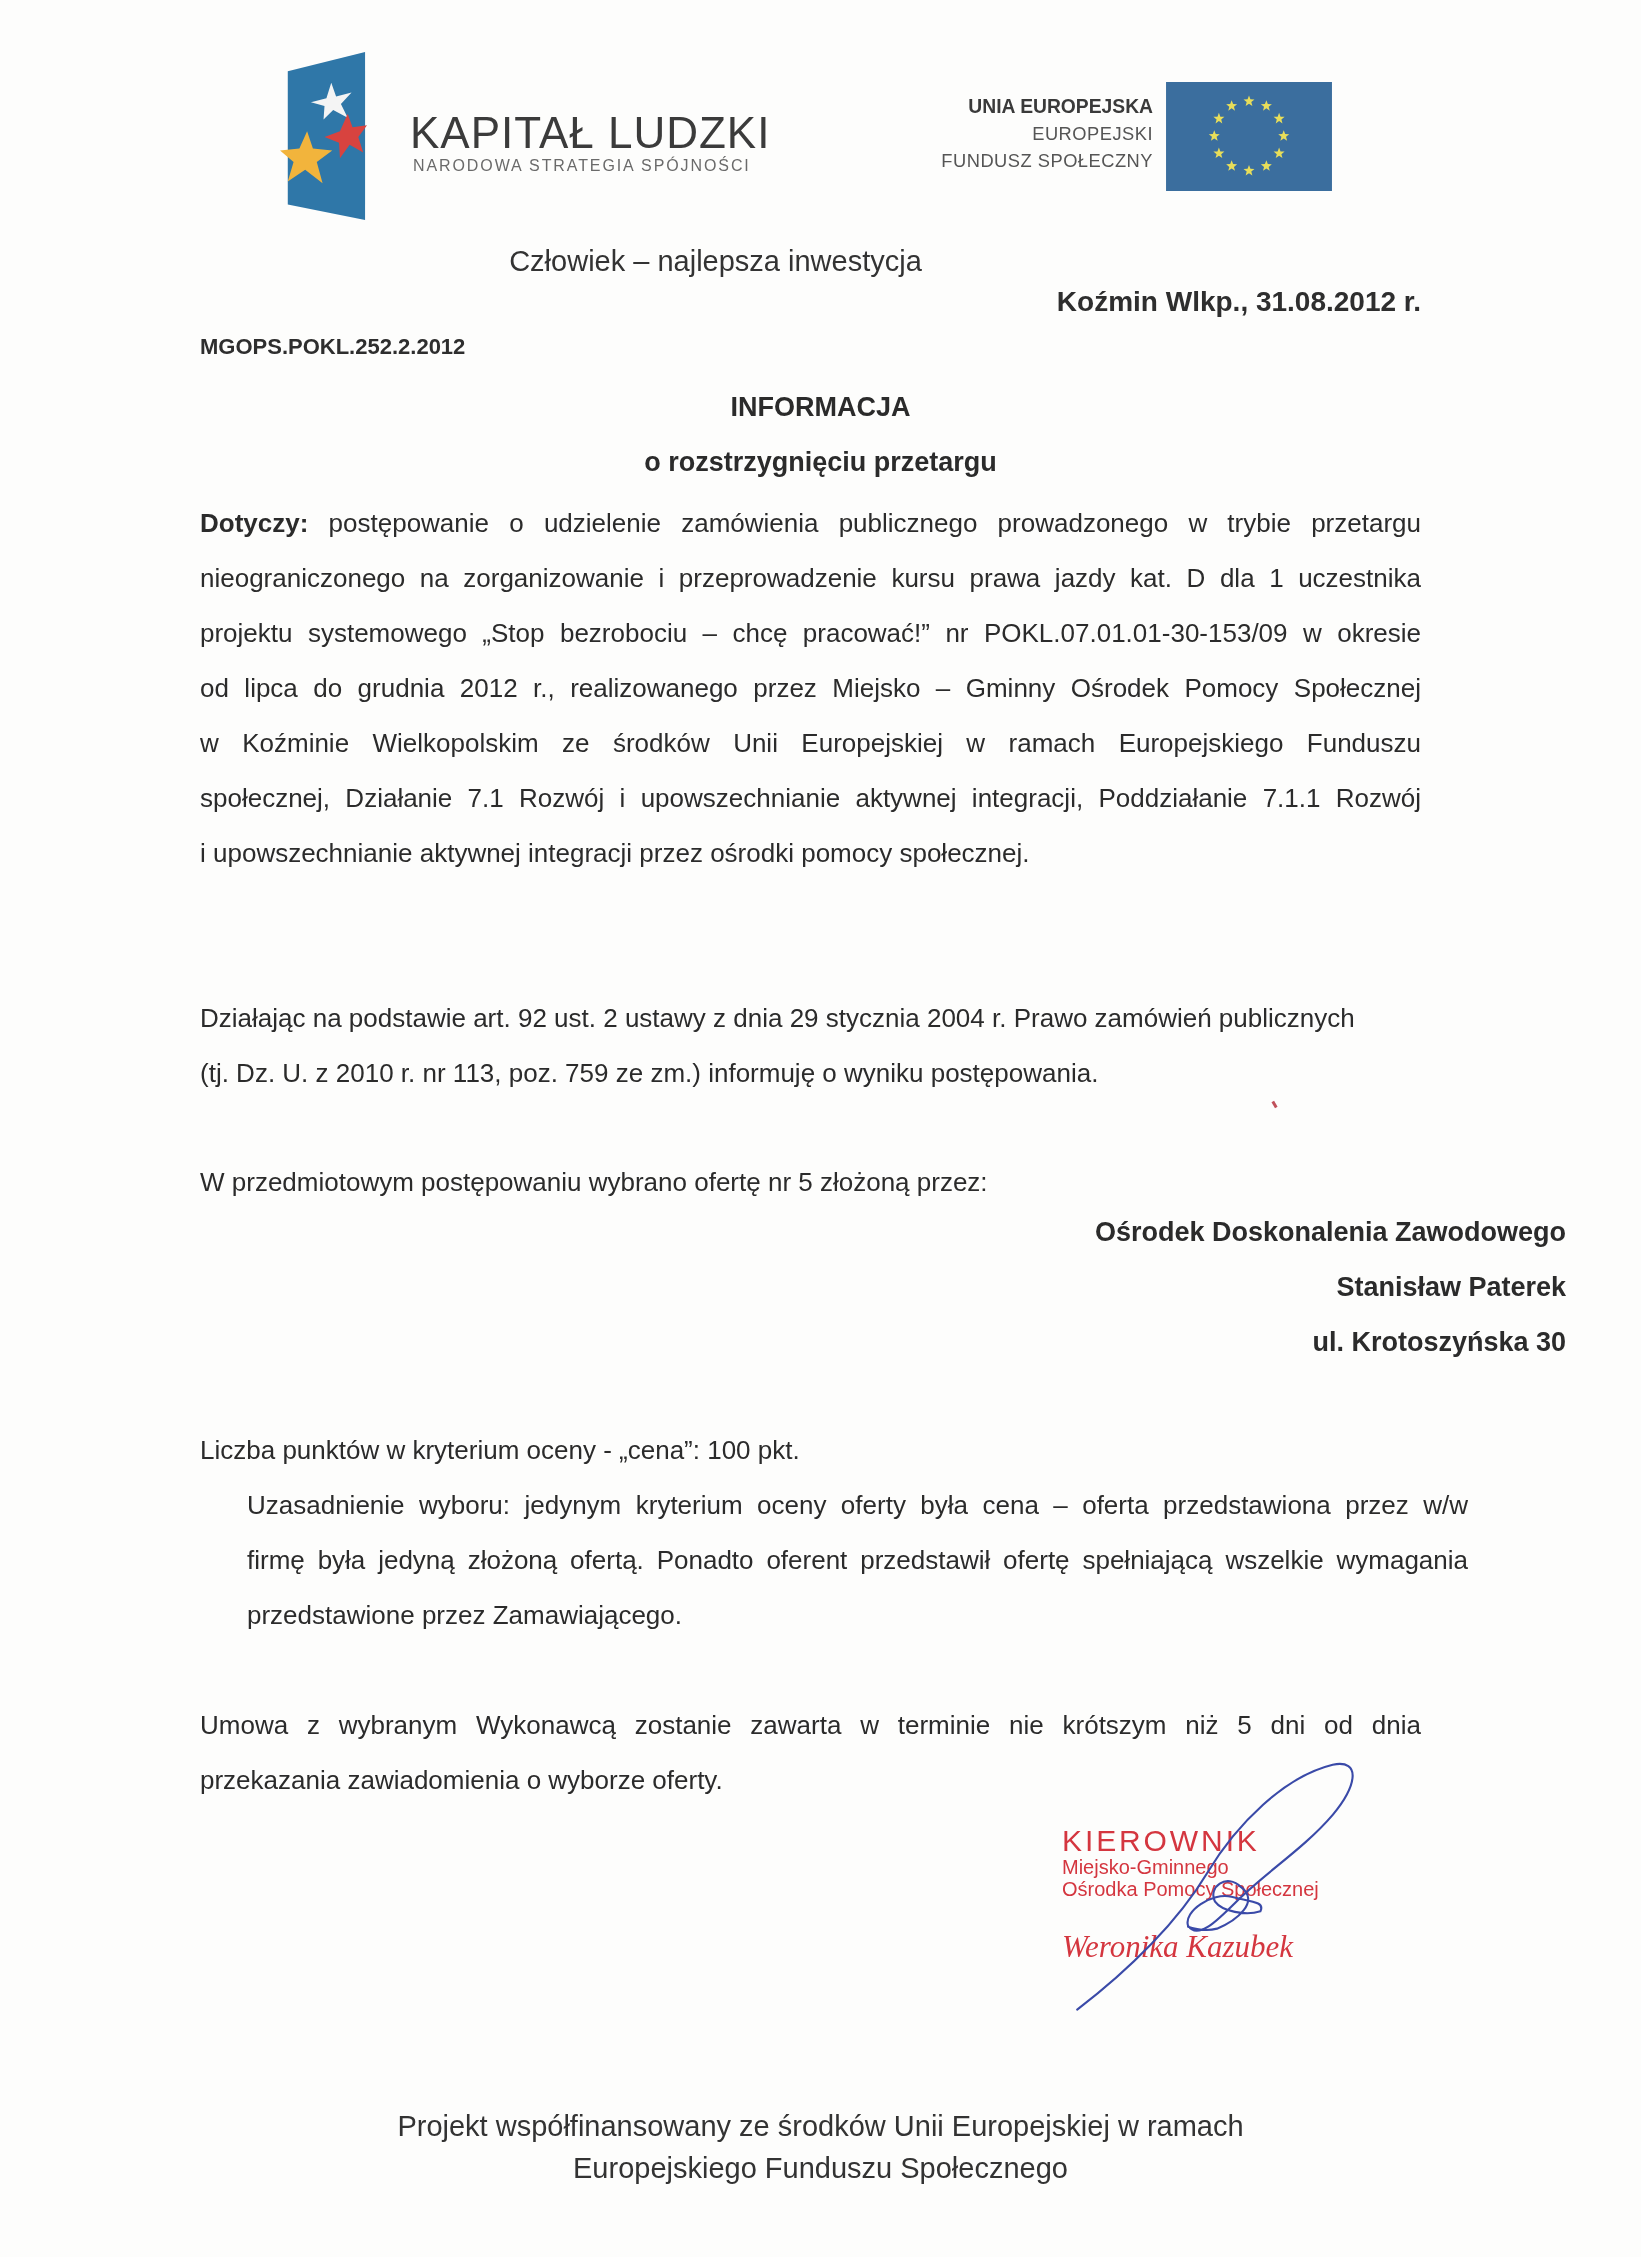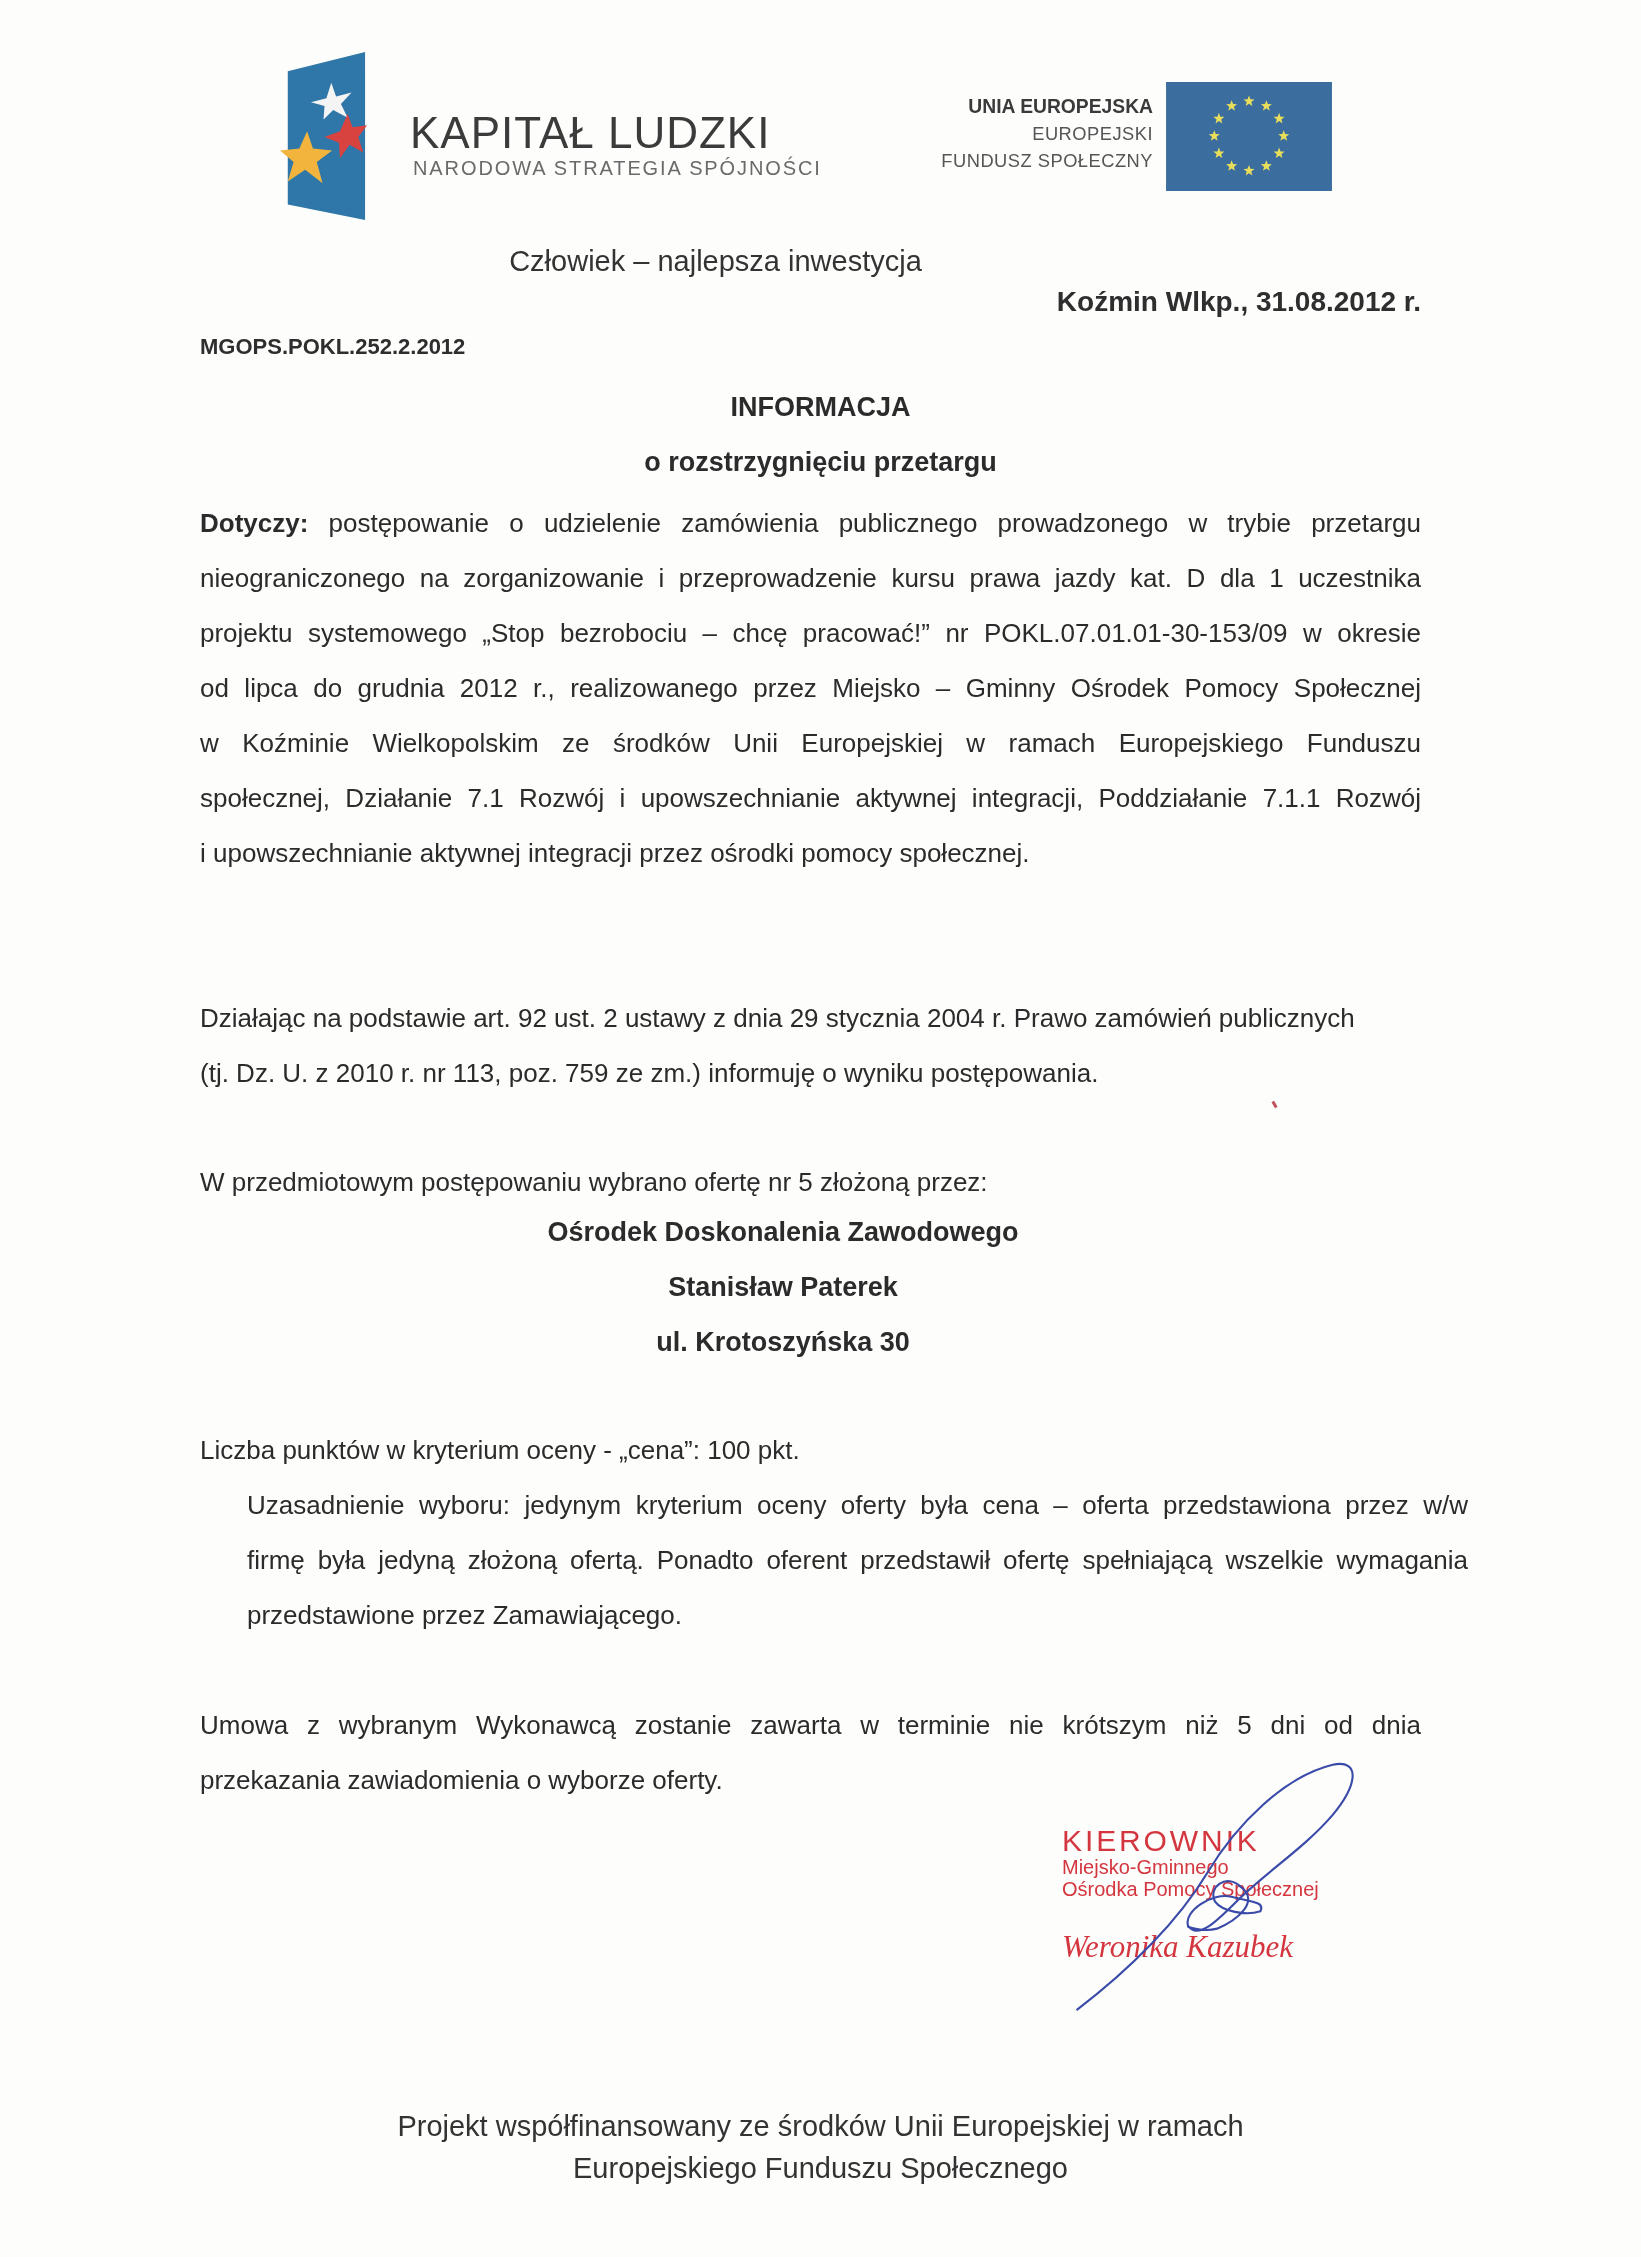--- a/index.html
+++ b/index.html
@@ -6,41 +6,41 @@
   body {
     width: 1641px; height: 2257px; position: relative; overflow: hidden;
     background: #fdfdfc;
     font-family: "Liberation Sans", "DejaVu Sans", sans-serif;
     color: #2b2b2b;
   }
   .abs { position: absolute; }
   
   .kl-flag { left: 280px; top: 50px; width: 89px; height: 172px; }
   .kl-title { left: 410px; top: 108px; font-size: 44px; letter-spacing: 1px; color: #3b3b3b; white-space: nowrap; }
-  .kl-sub { left: 413px; top: 157px; font-size: 20px; letter-spacing: 1.9px; color: #6a6a6a; white-space: nowrap; }
+  .kl-sub { left: 413px; top: 157px; font-size: 16px; letter-spacing: 1.9px; color: #6a6a6a; white-space: nowrap; }
   .eu-text { left: 869px; width: 284px; top: 93px; text-align: right; }
   .eu-text div { white-space: nowrap; }
   .eu-l1 { font-size: 19.3px; font-weight: bold; color: #3a3a3a; line-height: 27px; }
   .eu-l2, .eu-l3 { font-size: 18.3px; color: #555; line-height: 27px; letter-spacing: 0.5px; }
   .eu-flag { left: 1166px; top: 82px; width: 166px; height: 109px; }
 
   .tagline { left: 0; width: 1431px; top: 245px; text-align: center; font-size: 29px; color: #333; }
   .place-date { right: 220px; top: 286px; font-size: 28px; font-weight: bold; color: #2e2e2e; }
   .ref { left: 200px; top: 334px; font-size: 22px; font-weight: bold; color: #2e2e2e; }
   .heading { left: 0; width: 1641px; top: 392px; text-align: center; font-size: 27px; font-weight: bold; }
   .subheading { left: 0; width: 1641px; top: 447px; text-align: center; font-size: 27px; font-weight: bold; }
 
   .para { left: 200px; width: 1221px; font-size: 26px; line-height: 55px; text-align: justify; }
   .para .line { display: block; text-align: justify; text-align-last: justify; white-space: nowrap; height: 55px; }
   .para .line.last { text-align-last: left; }
   .p-dotyczy { top: 496px; }
   .p-dotyczy .lbl { font-weight: bold; }
   .p-legal { top: 991px; }
   .p-selected { top: 1155px; }
-  .company { left: 0; width: 1566px; top: 1205px; text-align: center; font-weight: bold; font-size: 27px; line-height: 55px; }
+  .company { left: 0; width: 1566px; top: 1205px; text-align: right; font-weight: bold; font-size: 27px; line-height: 55px; }
   .p-points { top: 1423px; }
   .p-just { top: 1478px; margin-left: 47px; }
   .p-contract { top: 1698px; }
 
   .stamp { left: 1062px; top: 1825px; width: 328px; color: #d4363f; }
   .st-title { font-size: 30px; letter-spacing: 2.9px; line-height: 31px; }
   .st-l { font-size: 20px; line-height: 22px; }
   .st-name { font-family: "Liberation Serif", "DejaVu Serif", serif; font-style: italic; font-size: 31px; margin-top: 29px; }
   .signature { left: 1043px; top: 1757px; width: 348px; height: 270px; pointer-events: none; }
 

